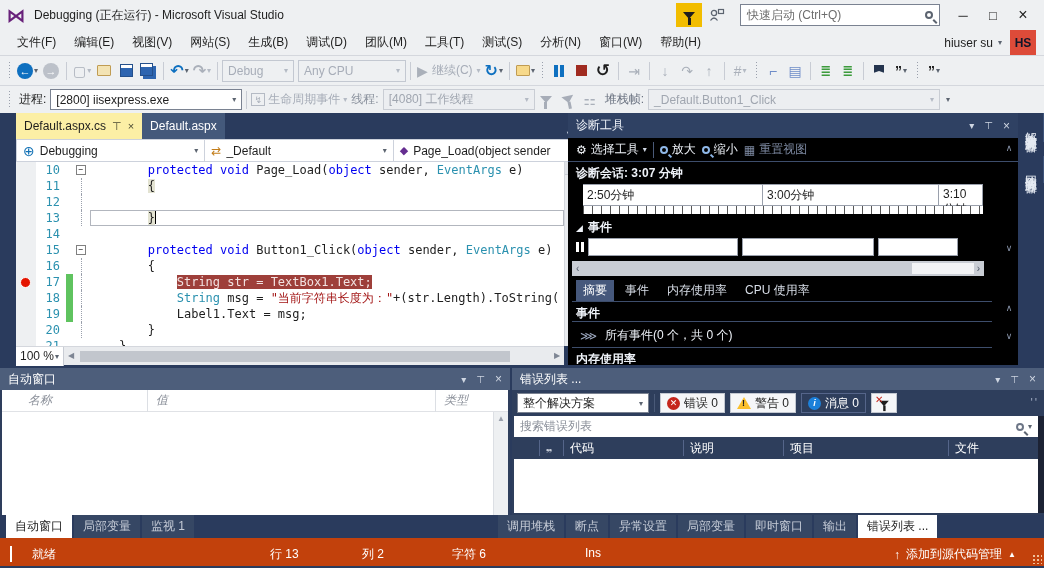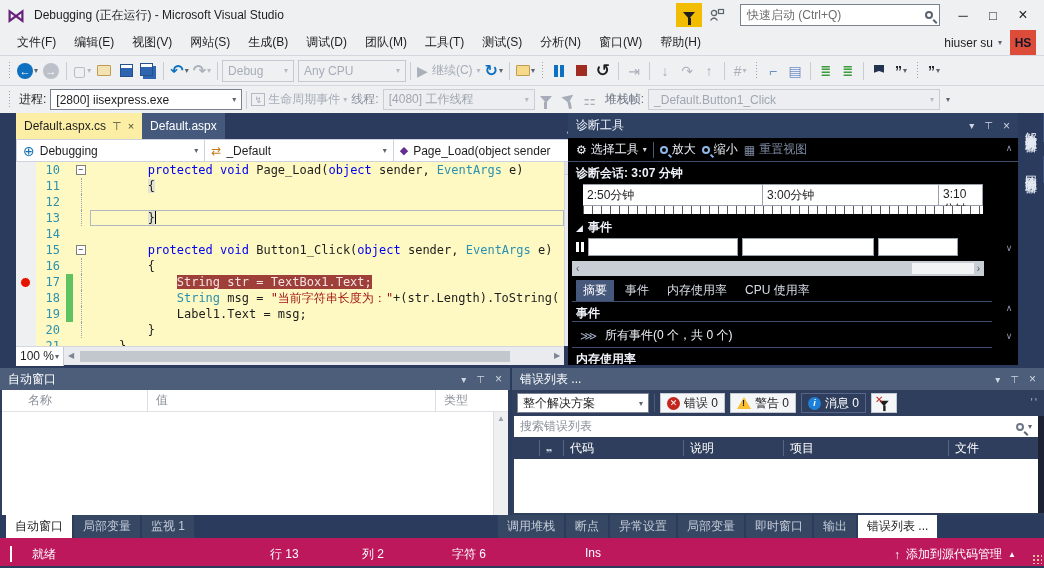--- a/index.html
+++ b/index.html
@@ -65,21 +65,21 @@
   #tabbar { height:26px; display:flex; align-items:flex-end; }
   .etab { height:26px; display:flex; align-items:center; padding:0 8px; gap:6px; }
   .etab.active { background:#fcefa5; color:#1e1e1e; }
   .etab.inactive { background:#44597b; color:#fff; }
   .tab-glyph { font-size:11px; color:#4a4a33; }
   #tab-overflow { margin-left:auto; color:#cfd6e2; font-size:9px; padding:0 8px; }
   #navbar { height:23px; display:flex; }
   .navdd { flex:1; background:#fff; border:1px solid #cdd2dc; border-left:none; display:flex; align-items:center; padding:0 6px; gap:5px; height:23px; }
   .navdd:first-child { border-left:1px solid #cdd2dc; }
   .navdd .caret { margin-left:auto; }
-  #codearea { position:absolute; left:0; top:49px; width:548px; height:184px; background:#fef9c3; overflow:hidden; font-family:"DejaVu Sans Mono","Liberation Mono",monospace; font-size:12px; }
+  #codearea { position:absolute; left:0; top:49px; width:548px; height:184px; background:#ffffff; overflow:hidden; font-family:"DejaVu Sans Mono","Liberation Mono",monospace; font-size:12px; }
   .code-line { display:flex; height:16px; line-height:16px; white-space:pre; }
   .m-bp   { width:20px; background:#eef0f2; flex:none; position:relative; }
   .m-num  { width:30px; flex:none; text-align:right; padding-right:6px; color:#2b91af; }
   .m-chg  { width:7px; flex:none; }
   .m-chg.on { background:#5fc35f; }
   .m-fold { width:17px; flex:none; position:relative; }
   .m-fold.guide::before { content:""; position:absolute; left:8px; top:0; bottom:0; border-left:1px dotted #9aa0ac; }
   .fold-box { position:absolute; left:3px; top:3px; width:10px; height:10px; border:1px solid #808080; background:#fff; font-size:8px; line-height:8px; text-align:center; color:#1e1e1e; }
   .m-code { flex:1; overflow:hidden; }
   .code-line.cur .m-code { outline:1px solid #b2b6be; outline-offset:-1px; }
@@ -132,21 +132,21 @@
   #mem-title { position:absolute; left:8px; top:238px; font-weight:bold; height:13px; overflow:hidden; }
   .vsc { position:absolute; width:14px; color:#8d99b0; font-size:9px; text-align:center; }
 
   
   #sidestrip { left:1018px; top:0; width:26px; height:255px; }
   .sidetab { writing-mode:vertical-rl; color:#e6ebf3; padding:10px 4px; letter-spacing:1px; border-right:3px solid #3e547a; margin-bottom:14px; font-size:12px; }
 
   
   .ptitle { height:22px; background:#4d5e7b; color:#fff; display:flex; align-items:center; padding:0 8px; }
   #autos { left:0; top:368px; width:510px; height:147px; background:#2e3e5c; }
-  #autos-head { position:absolute; left:2px; top:22px; width:506px; height:22px; background:#fff; color:#8a8f99; display:flex; align-items:center; border-bottom:1px solid #e0e2e6; }
+  #autos-head { position:absolute; left:2px; top:22px; width:506px; height:22px; background:#fff; color:#8a8f99; display:flex; align-items:center; border-bottom:1px solid #e0e2e6;font-style:italic; }
   .acol { border-right:1px solid #dcdfe4; height:22px; display:flex; align-items:center; padding:0 8px; }
   #autos-body { position:absolute; left:2px; top:44px; width:506px; height:103px; background:#fff; }
   #autos-vsb { position:absolute; right:0; top:0; width:15px; height:100%; background:#eef0f2; border-left:1px solid #dcdfe4; color:#9aa0ac; font-size:8px; text-align:center; }
 
   #errlist { left:512px; top:368px; width:532px; height:147px; background:#2e3e5c; }
   #err-toolbar { position:absolute; left:0; top:22px; width:532px; height:26px; display:flex; align-items:center; gap:5px; padding:0 5px; }
   .err-btn { height:20px; background:#f5f6f8; border:1px solid #c3c8d1; color:#1e1e1e; display:flex; align-items:center; gap:4px; padding:0 6px; }
   .errico { width:13px; height:13px; border-radius:50%; background:#c5261c; color:#fff; font-size:9px; font-weight:bold; display:flex; align-items:center; justify-content:center; }
   .warnico { width:0; height:0; border-left:7px solid transparent; border-right:7px solid transparent; border-bottom:12px solid #fbc02d; position:relative; }
   .warnico::after { content:"!"; position:absolute; left:-2px; top:1px; font-size:9px; font-weight:bold; color:#1e1e1e; }
@@ -156,21 +156,21 @@
   .ecol { border-right:1px solid #55658a; height:16px; display:flex; align-items:center; padding:0 6px; }
   #err-body { position:absolute; left:2px; top:91px; width:524px; height:54px; background:#fff; }
   #err-edge { position:absolute; right:0; top:48px; width:6px; height:97px; background:#1c2234; }
 
   
   #bottomtabs { left:0; top:515px; width:1044px; height:23px; display:flex; align-items:flex-start; gap:2px; padding-left:6px; }
   .btab { padding:3px 9px; color:#c5cbd6; background:#364764; }
   .btab.active { background:#fff; color:#1e1e1e; }
 
   
-  #statusbar { left:0; top:538px; width:1044px; height:28px; background:#be185d; color:#fff; display:flex; align-items:center; }
+  #statusbar { left:0; top:538px; width:1044px; height:28px; background:#c2410c; color:#fff; display:flex; align-items:center; }
   .st { position:absolute; }
   #st-ready-ico { width:13px; height:11px; border:1.5px solid #fff; transform:skewX(-20deg); }
   #resize-grip { position:absolute; right:2px; bottom:2px; width:10px; height:10px; background:radial-gradient(circle at 2px 2px,#f0c09a 1px,transparent 1.5px); background-size:4px 4px; }
 </style>
 </head>
 <body>
 
 <div id="app">
 
   <div id="titlebar" class="abs chrome row">

